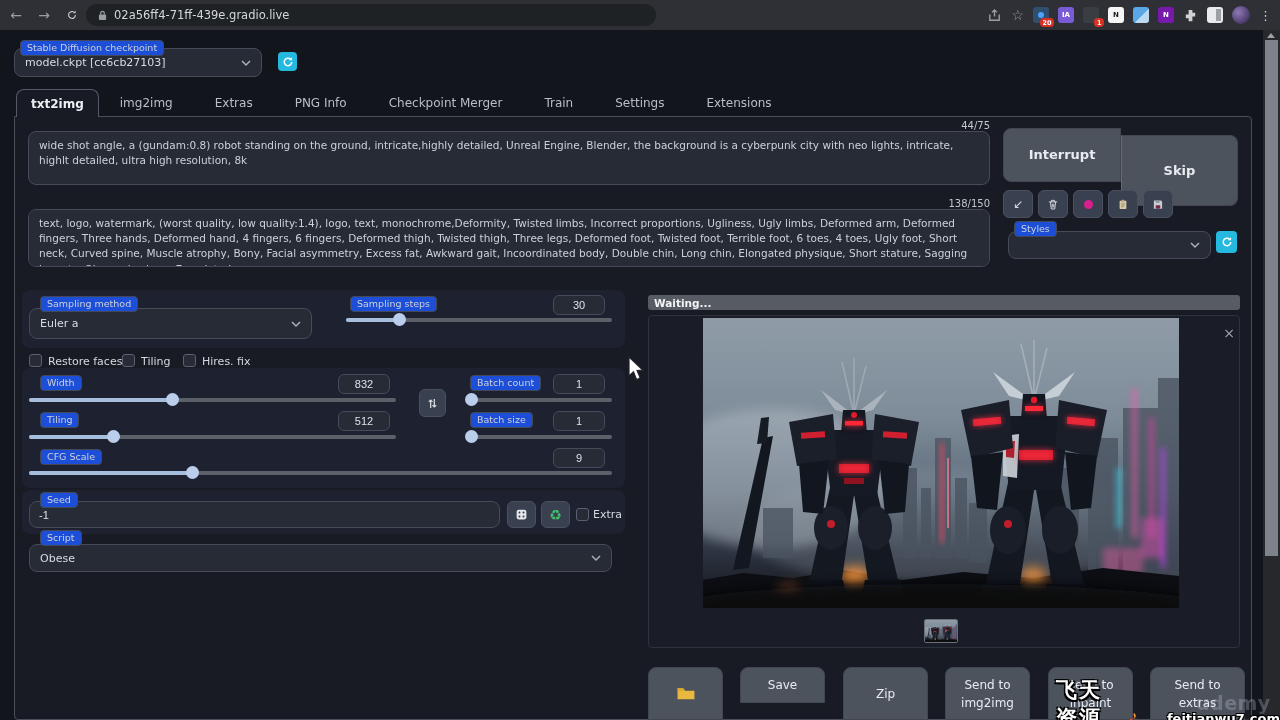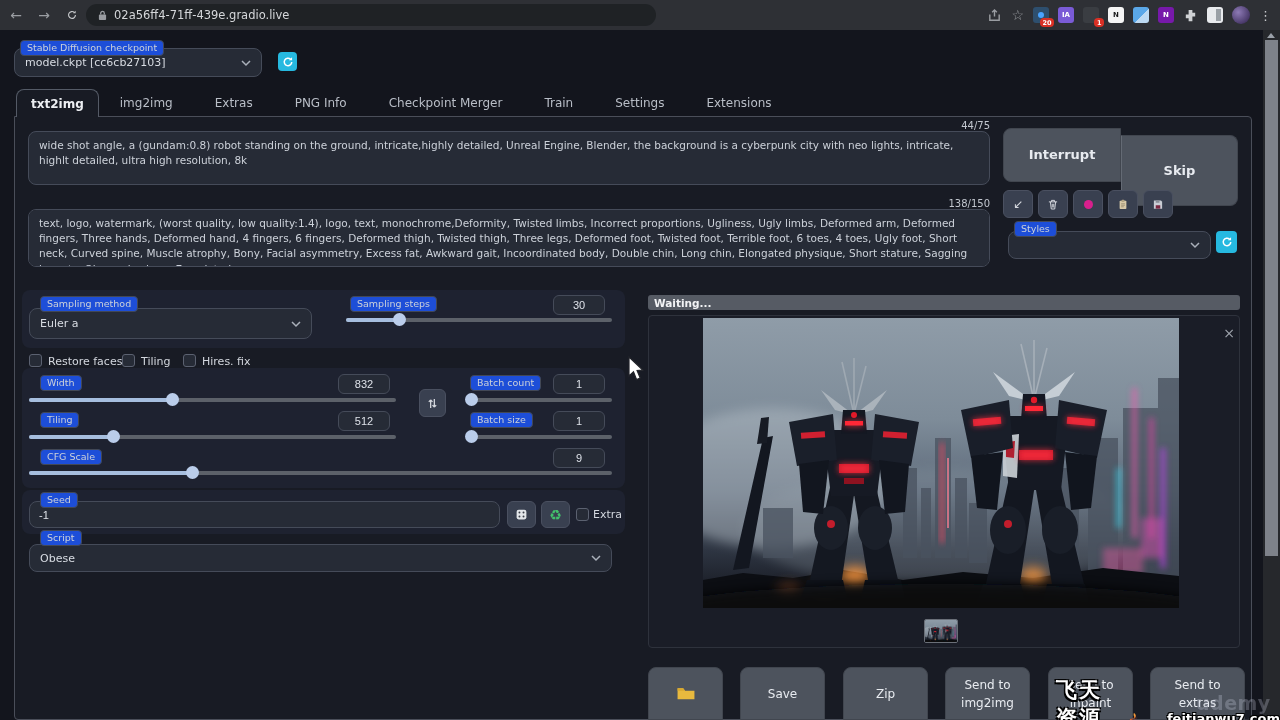--- a/index.html
+++ b/index.html
@@ -423,21 +423,21 @@
         <use href="#robots-scene"></use>
       </svg>
   </div>
 
   <div class="btn" style="left:648px;top:667px;width:75px;height:53px;border-radius:8px 8px 0 0">
     <svg width="20" height="15" viewBox="0 0 20 16">
         <path d="M1 2.5h6l2 2.5h10v9H1z" fill="#e8b93e"></path>
         <path d="M1 2.5h6l2 2.5H1z" fill="#d9a92f"></path>
       </svg>
   </div>
-  <div class="btn" style="left:740px;top:667px;width:85px;height:53px;border-radius:8px 8px 0 0">Save</div>
+  <div class="btn" style="left:740px;top:667px;width:85px;height:36px;border-radius:8px 8px 0 0">Save</div>
   <div class="btn" style="left:843px;top:667px;width:85px;height:53px;border-radius:8px 8px 0 0">Zip</div>
   <div class="btn" style="left:945px;top:667px;width:85px;height:53px;border-radius:8px 8px 0 0;padding:0 20px">Send to img2img</div>
   <div class="btn" style="left:1048px;top:667px;width:85px;height:53px;border-radius:8px 8px 0 0;padding:0 8px">Send to inpaint</div>
   <div class="btn" style="left:1150px;top:667px;width:95px;height:53px;border-radius:8px 8px 0 0;padding:0 8px">Send to extras</div>
 
   <div class="abs udemy" style="left:1196px;top:692px;z-index:8">udemy</div>
   <div class="abs" style="left:1056px;top:676px;z-index:9;display:flex;align-items:center">
     <span class="watermark-cn">飞天资源论坛</span>
     <svg width="30" height="28" viewBox="0 0 30 28" style="margin:0 2px">
       <path d="M4 20 C10 22 18 20 24 10 C20 18 14 22 6 23 Z" fill="#d43325"></path>

